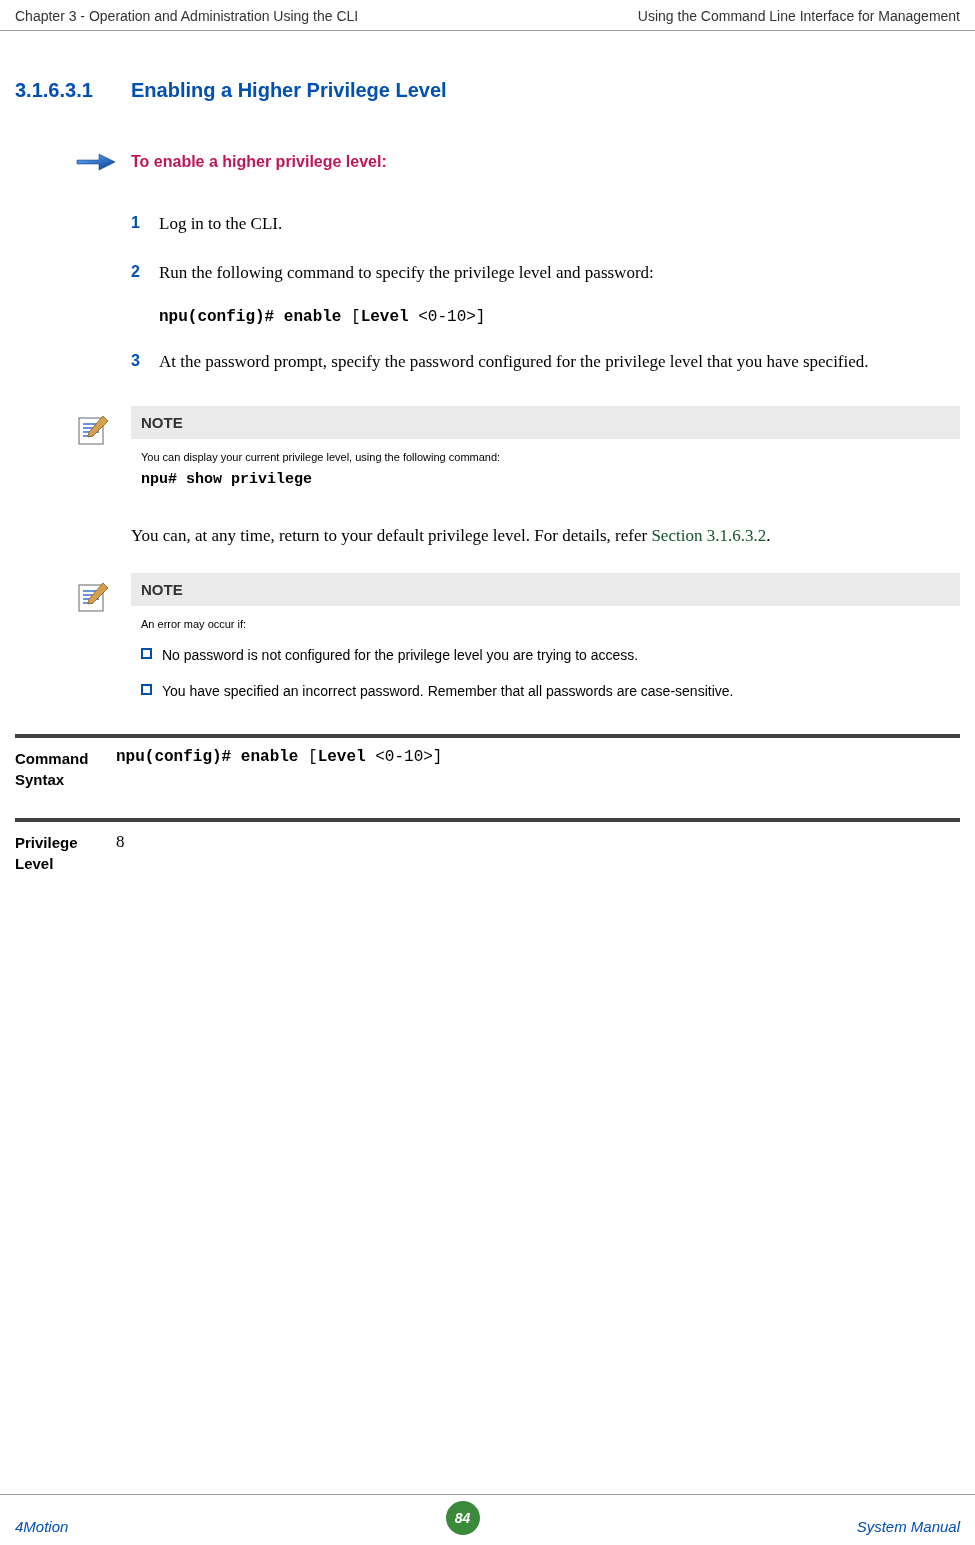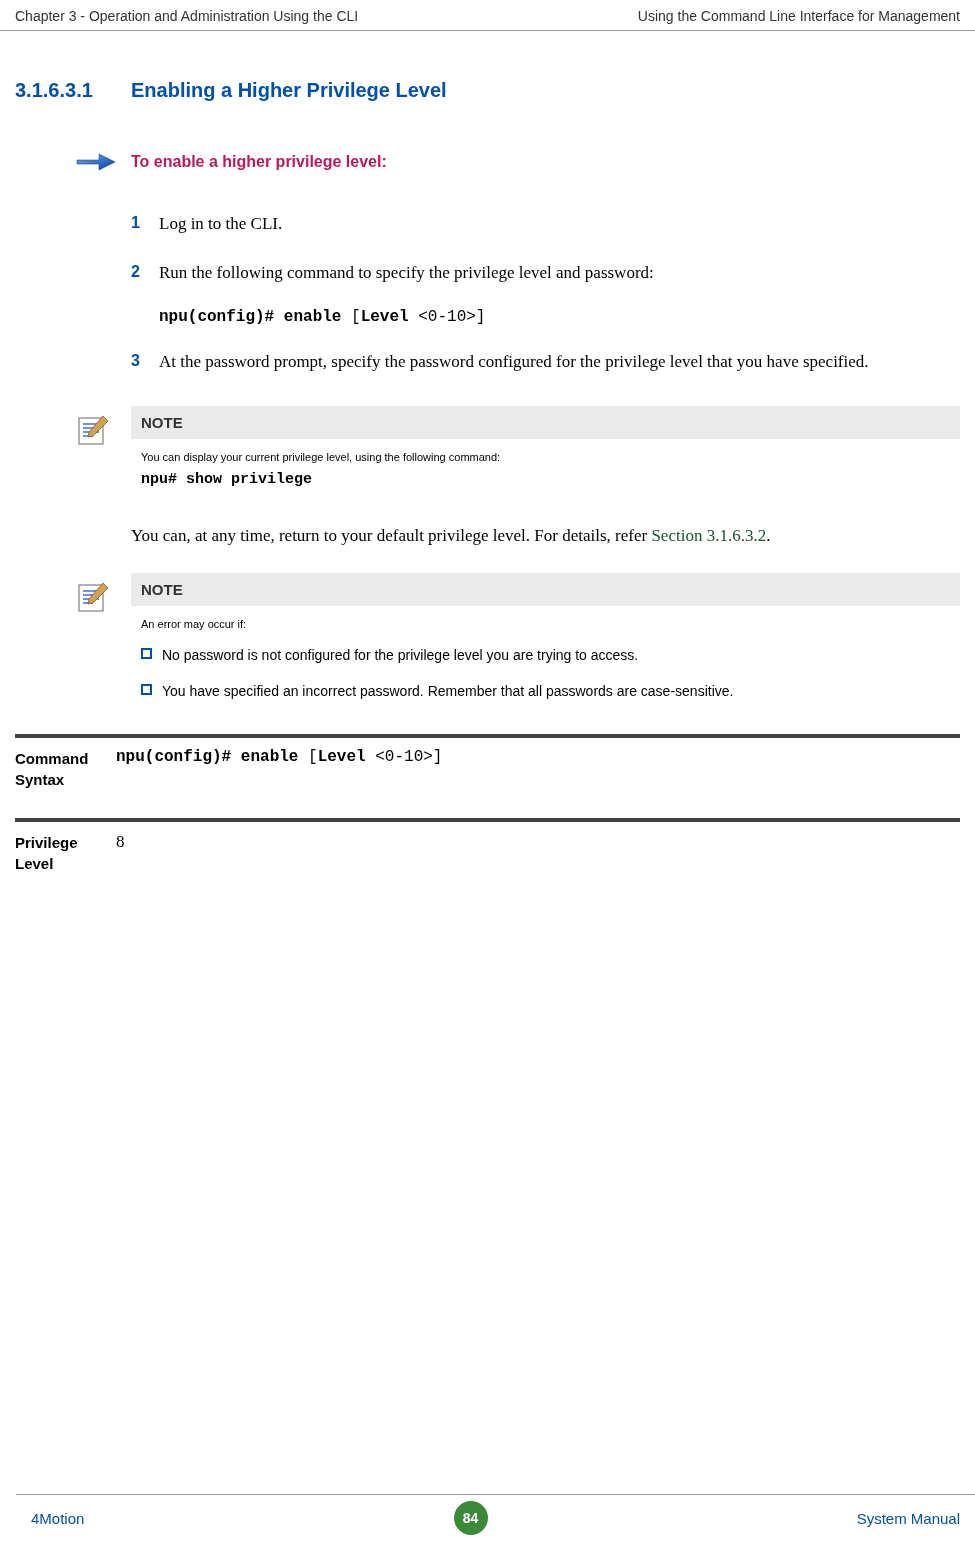--- a/index.html
+++ b/index.html
@@ -166,30 +166,31 @@
       font-family: 'Courier New', monospace;
       font-size: 16px;
     }
     .def-value-plain {
       font-family: Georgia, serif;
       font-size: 17px;
     }
     .footer {
       position: absolute;
       bottom: 10px;
-      left: 16px;
+      left: 0;
       right: 0;
       display: flex;
       justify-content: space-between;
-      align-items: center;
+      align-items: flex-end;
       padding: 0 15px;
       border-top: 1px solid #999;
       padding-top: 6px;
       font-family: Arial, Helvetica, sans-serif;
       font-size: 15px;
+      font-style: italic;
     }
     .footer-left { color: #0050b3; }
     .footer-center {
       background: #3a8a3a;
       color: #fff;
       border-radius: 50%;
       width: 34px;
       height: 34px;
       display: flex;
       align-items: center;

